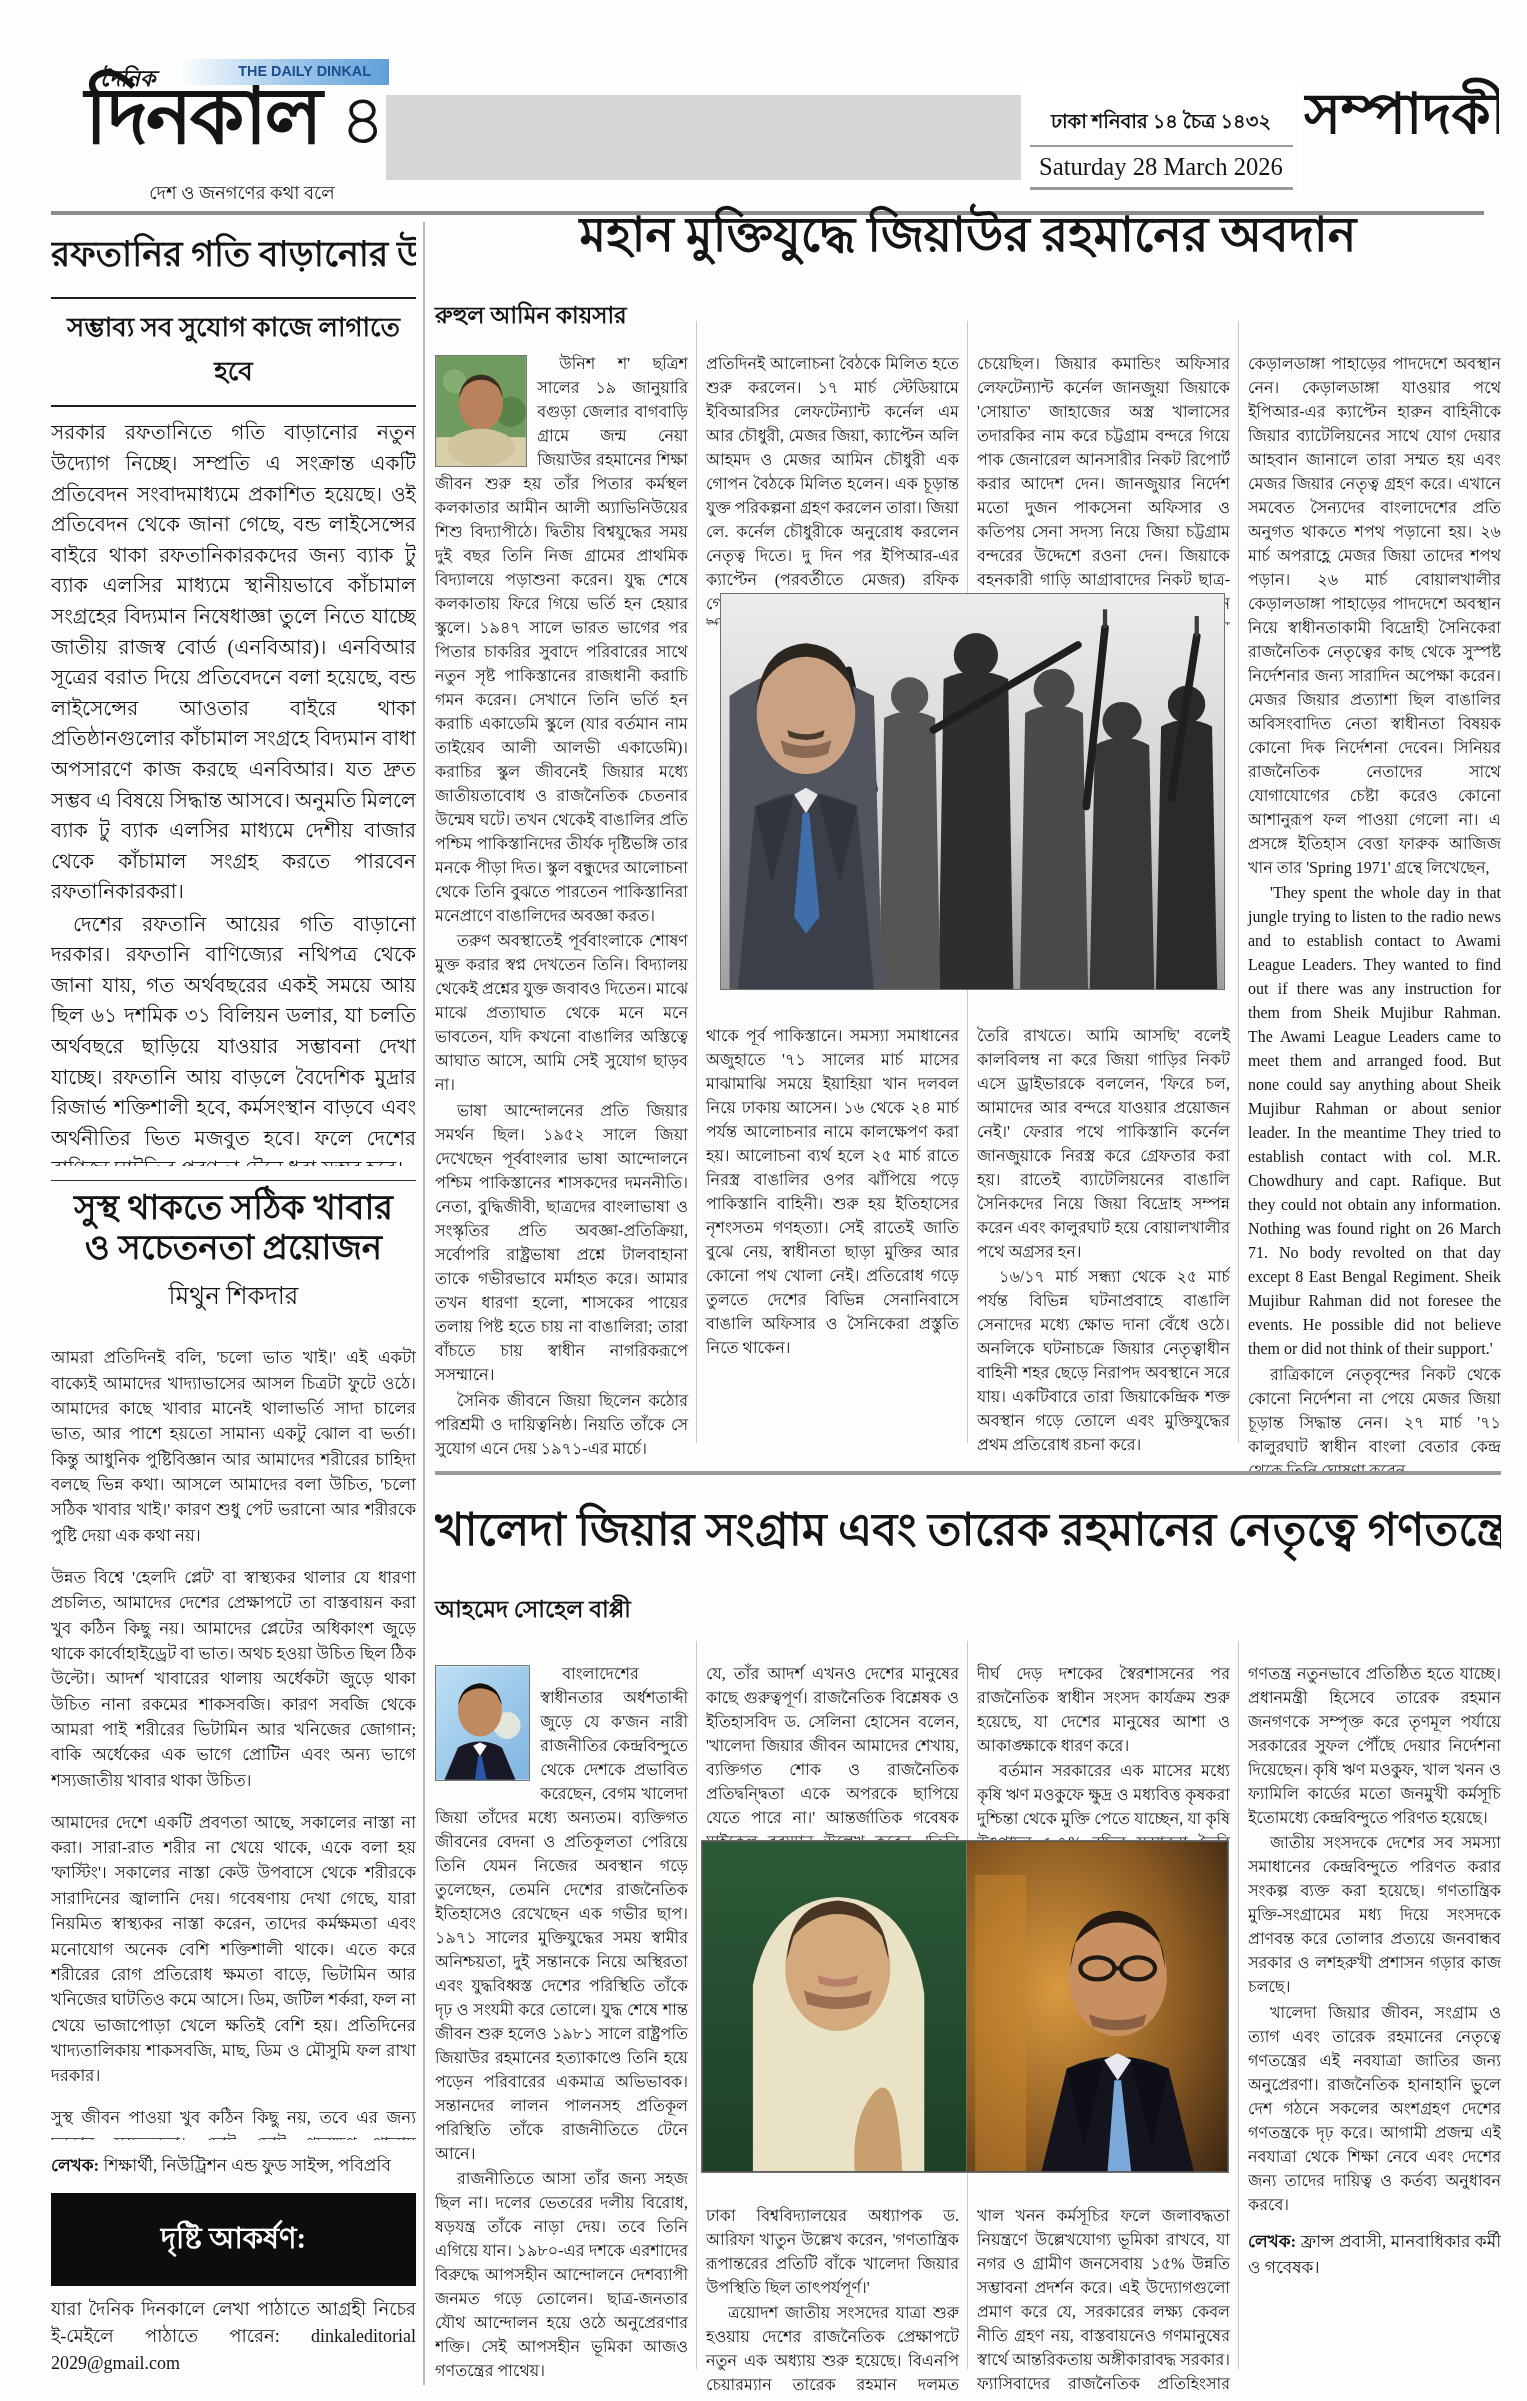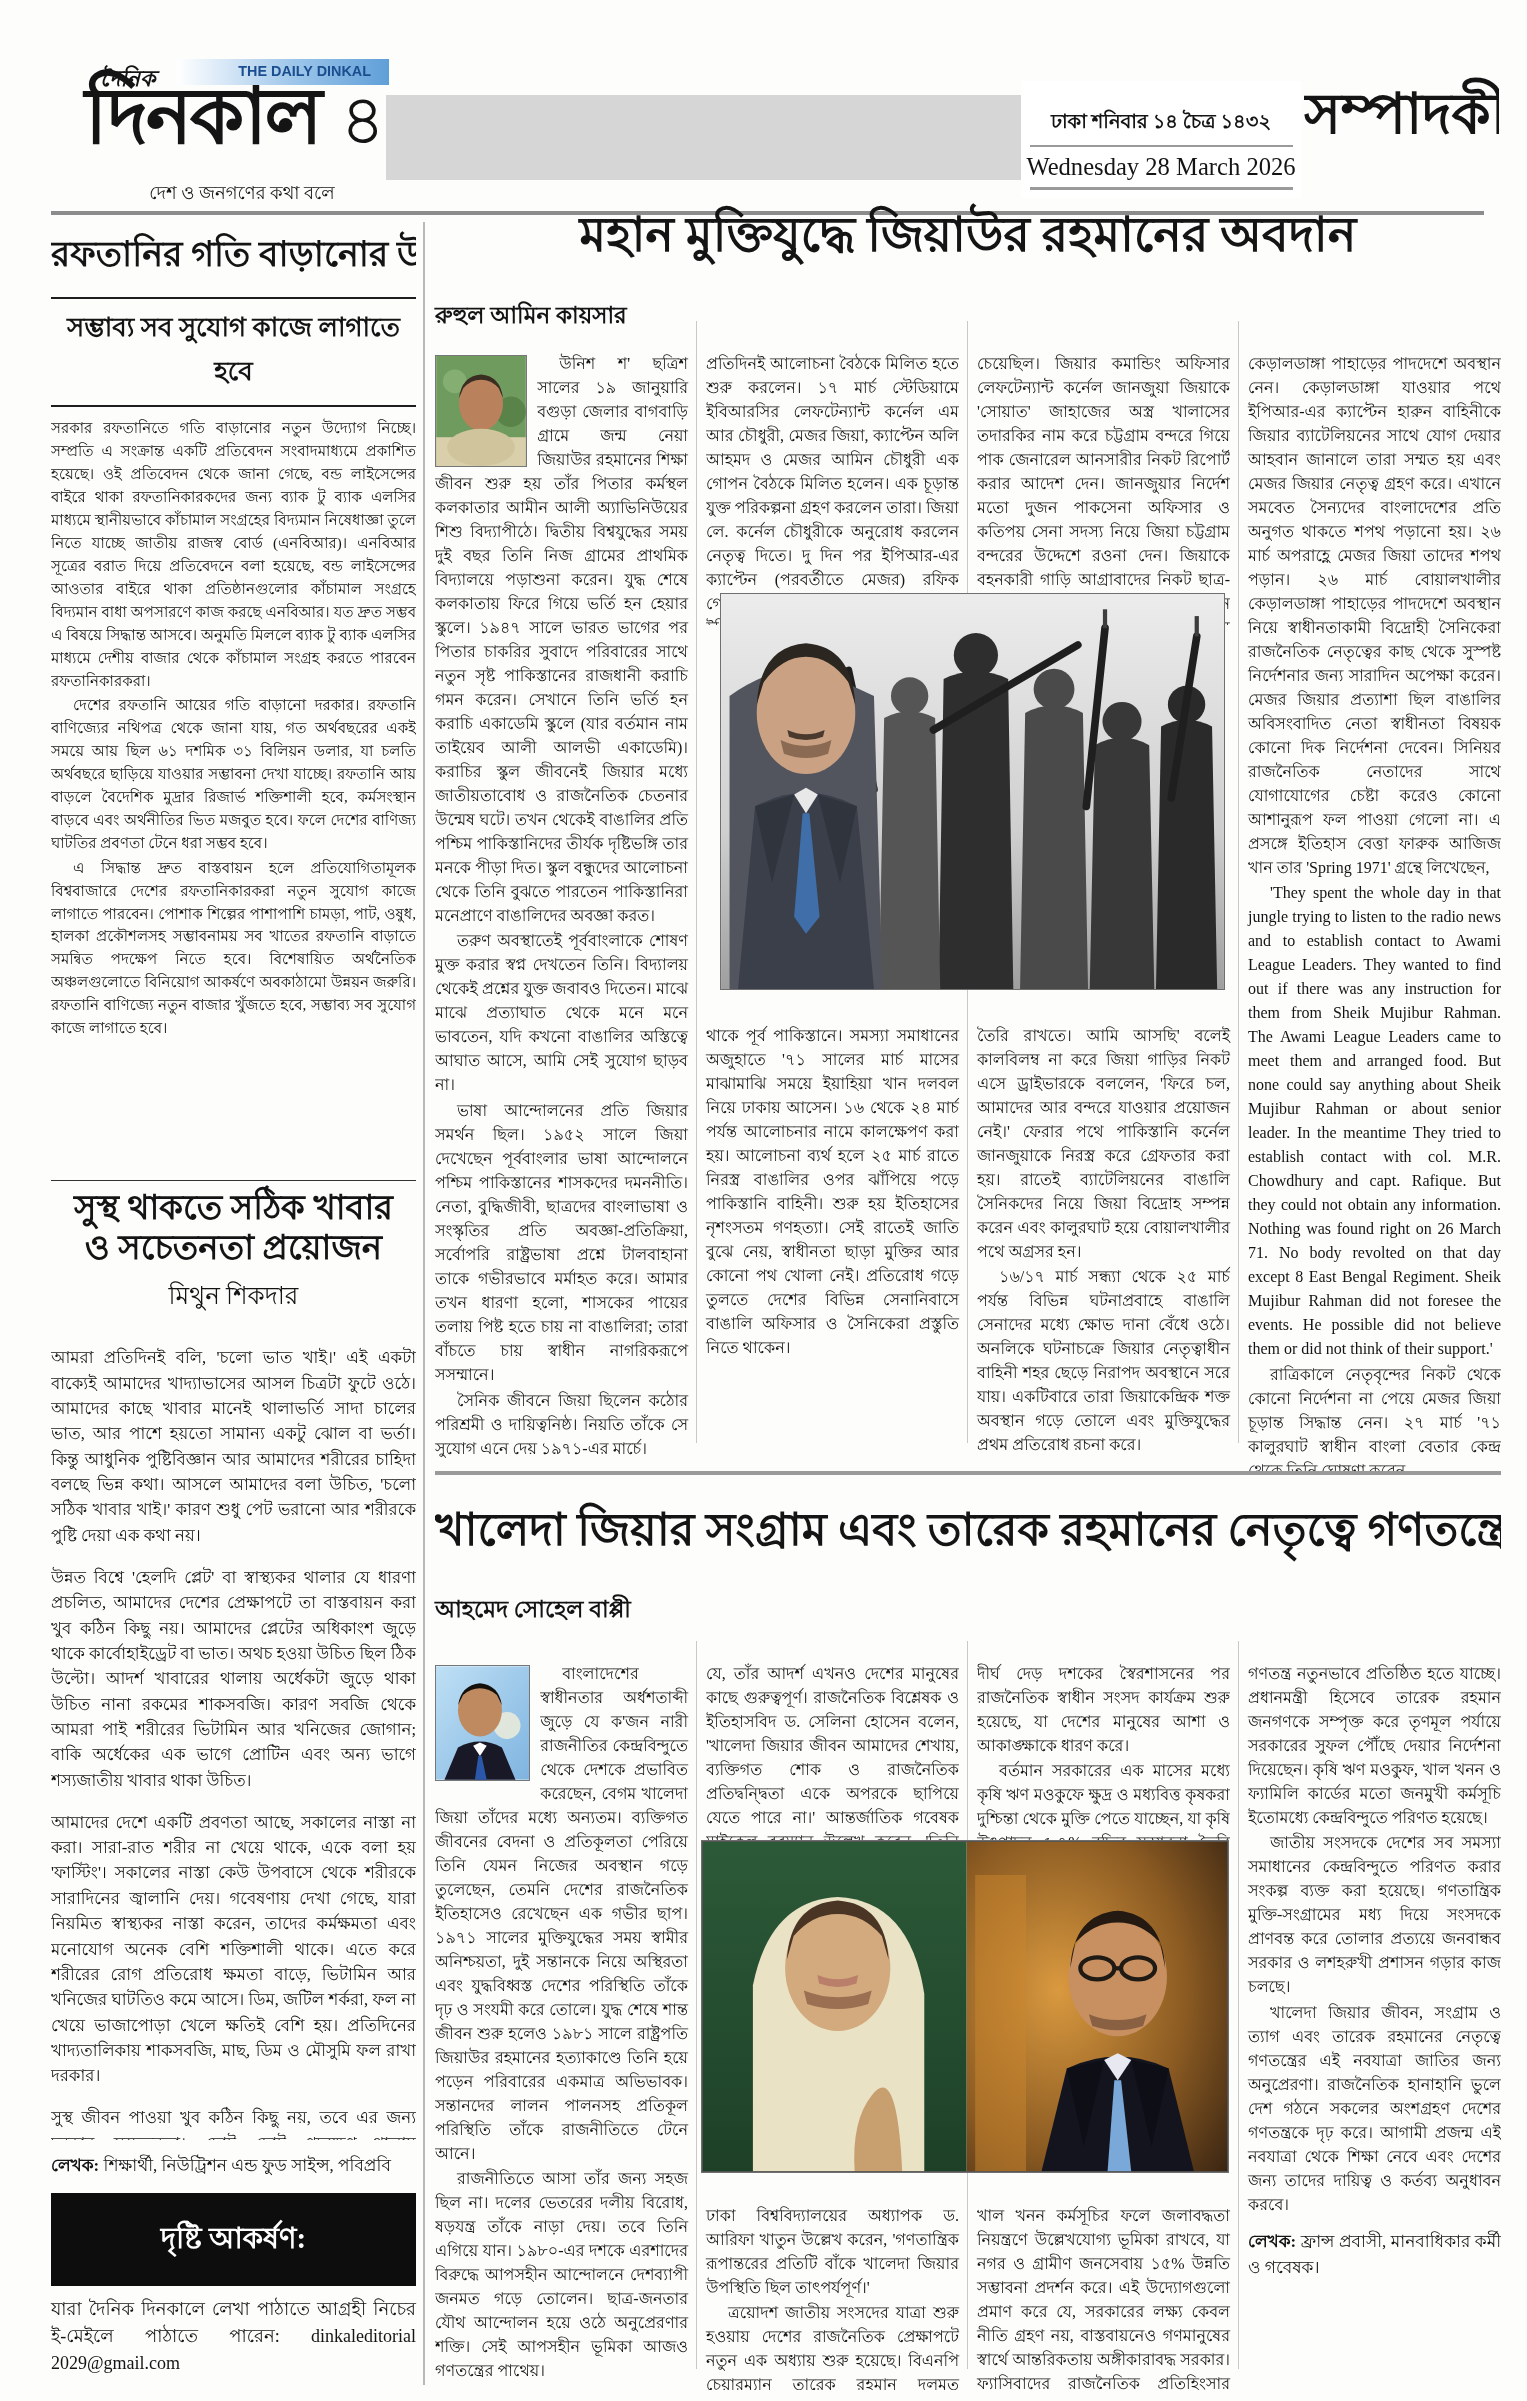--- a/index.html
+++ b/index.html
@@ -25,21 +25,21 @@
   .datebox .rule{height:2.5px;background:#9a9a9a;margin:6px 8.5px;}
   .datebox .en{font-size:24.6px;}
   .section-title{position:absolute;left:1304px;top:71px;width:195px;font-size:56px;font-weight:800;
     white-space:nowrap;overflow:hidden;}
   .header-rule{position:absolute;left:51px;top:211px;width:1433px;height:4.2px;background:#8c8c8c;}
   
   .sidebar{position:absolute;left:51px;top:224px;width:365px;}
   .ed-h1{font-size:35px;font-weight:800;text-align:center;white-space:nowrap;overflow:hidden;
     padding:3.4px 0 10.2px;border-bottom:2.5px solid #1d1d1d;}
   .ed-sub{font-size:26px;font-weight:700;text-align:center;padding:8.5px 0 10.2px;border-bottom:2.5px solid #1d1d1d;}
-  .ed-body{margin-top:10.2px;font-size:15px;line-height:1.53;text-align:justify;height:749px;overflow:hidden;}
+  .ed-body{margin-top:10.2px;font-size:20px;line-height:1.53;text-align:justify;height:749px;overflow:hidden;}
   .ed-body p, .col p{margin:0 0 1.7px;text-indent:22px;}
   .ed-body p:first-child{text-indent:0;}
   .ed-divider{border-top:1.7px solid #333;margin:13.6px 0 6.8px;}
   .ed2-h{font-size:34px;font-weight:800;text-align:center;line-height:1.18;}
   .ed2-byline{font-size:24.6px;text-align:center;margin-top:8.5px;}
   .ed2-body{margin-top:12px;font-size:16.6px;line-height:1.53;text-align:justify;height:811px;overflow:hidden;}
   .author-note{font-size:17px;margin-top:12px;}
   .author-note .lbl{font-weight:800;}
   .notice-box{margin-top:13.6px;background:#0d0d0d;color:#ffffff;text-align:center;
     font-size:29px;font-weight:800;padding:22px 0;}
@@ -71,21 +71,21 @@
 <div>
   <div class="m-daily">দৈনিক</div>
   <div class="m-strip">THE DAILY DINKAL</div>
   <div class="m-brand">দিনকাল</div>
   <div class="m-tagline">দেশ ও জনগণের কথা বলে</div>
   <div class="pageno">৪</div>
   <div class="band"></div>
   <div class="datebox">
     <div class="bn">ঢাকা শনিবার ১৪ চৈত্র ১৪৩২</div>
     <div class="rule"></div>
-    <div class="en">Wednesday 28 March 2026</div>
+    <div class="en">Saturday 28 March 2026</div>
     <div class="rule"></div>
   </div>
   <div class="section-title">সম্পাদকীয়</div>
   <div class="header-rule"></div>
 </div>
 
 <div class="v-rule-main"></div>
 
 <div class="sidebar">
   <div class="ed-h1">রফতানির গতি বাড়ানোর উদ্যোগ</div>

